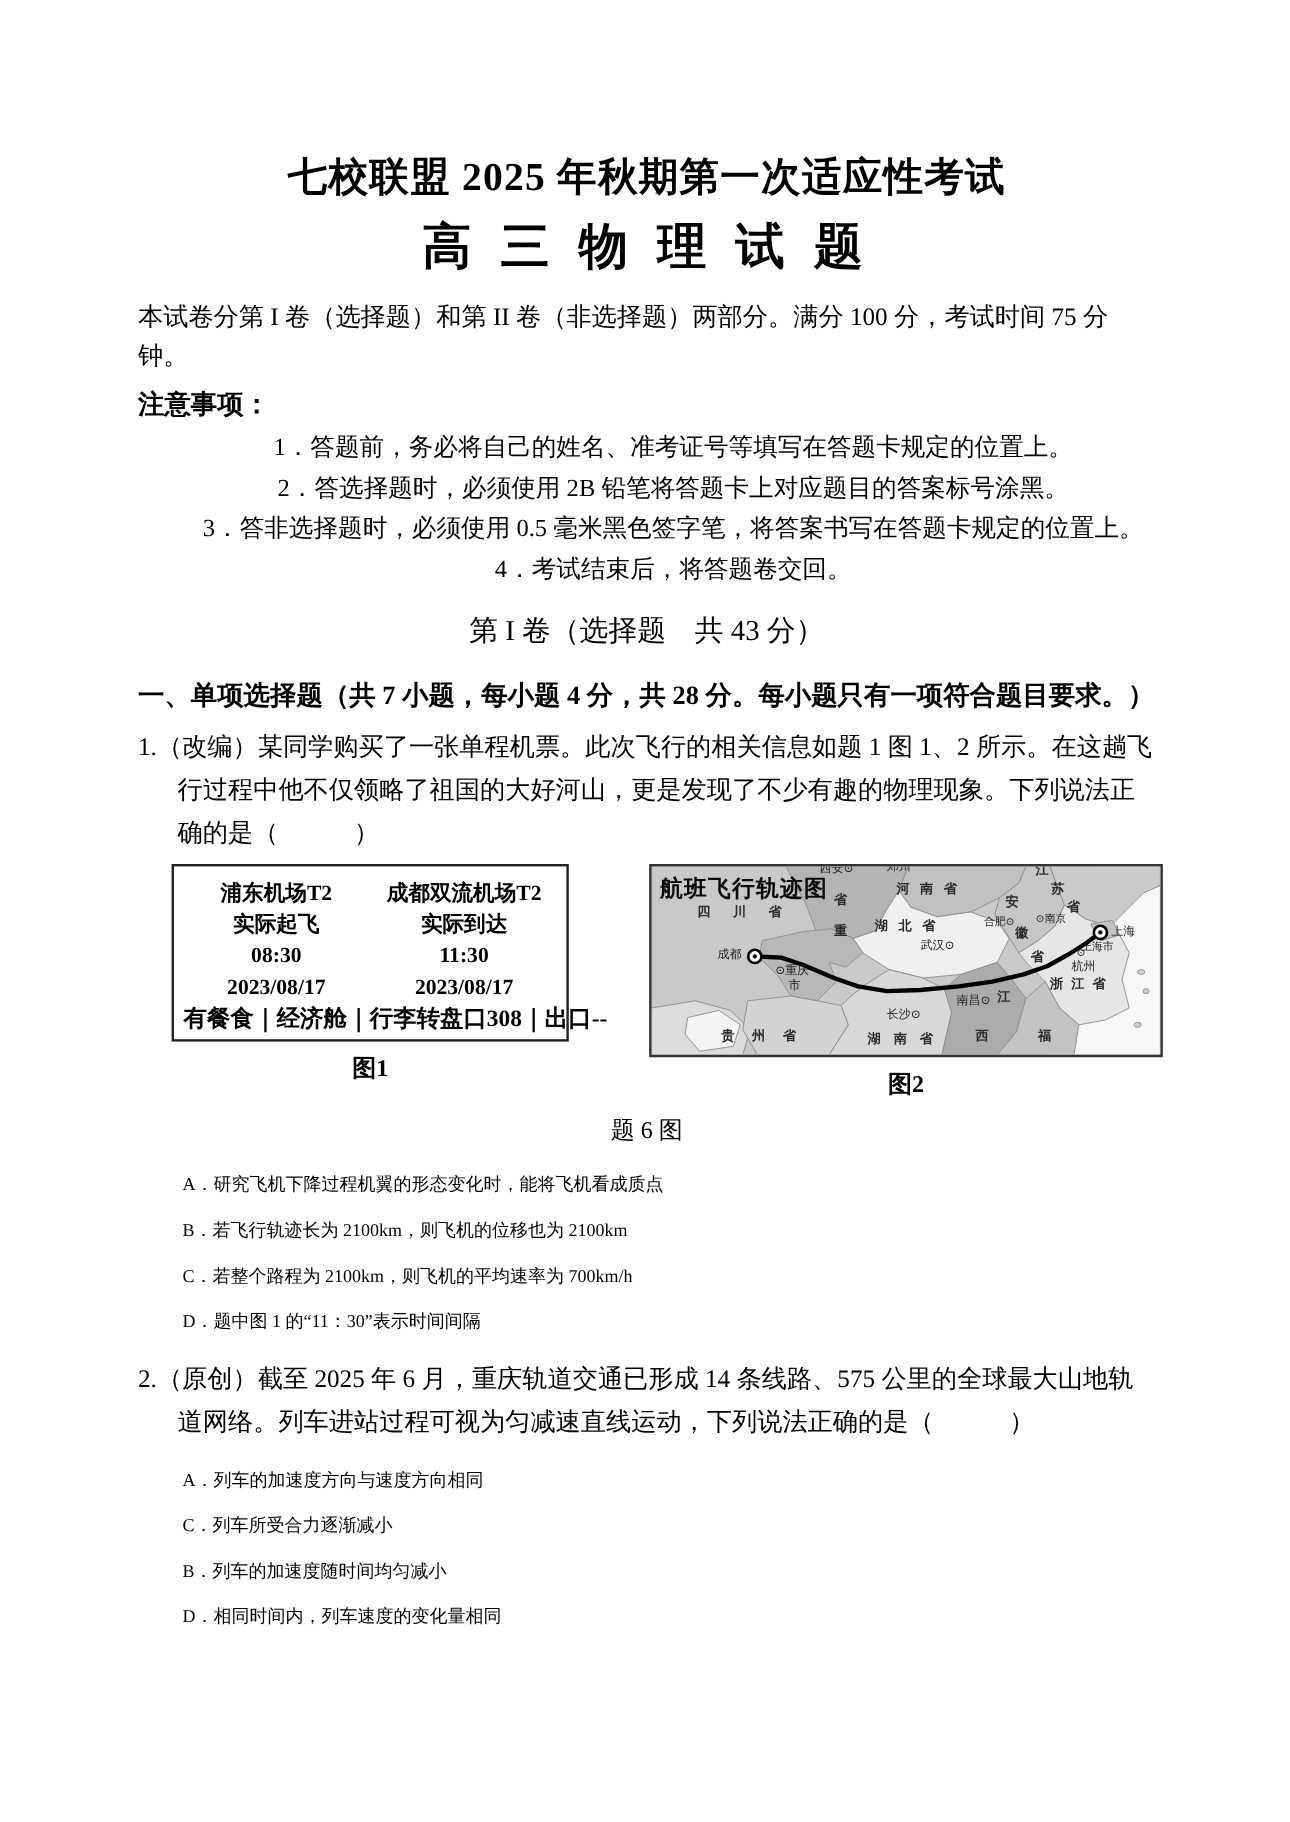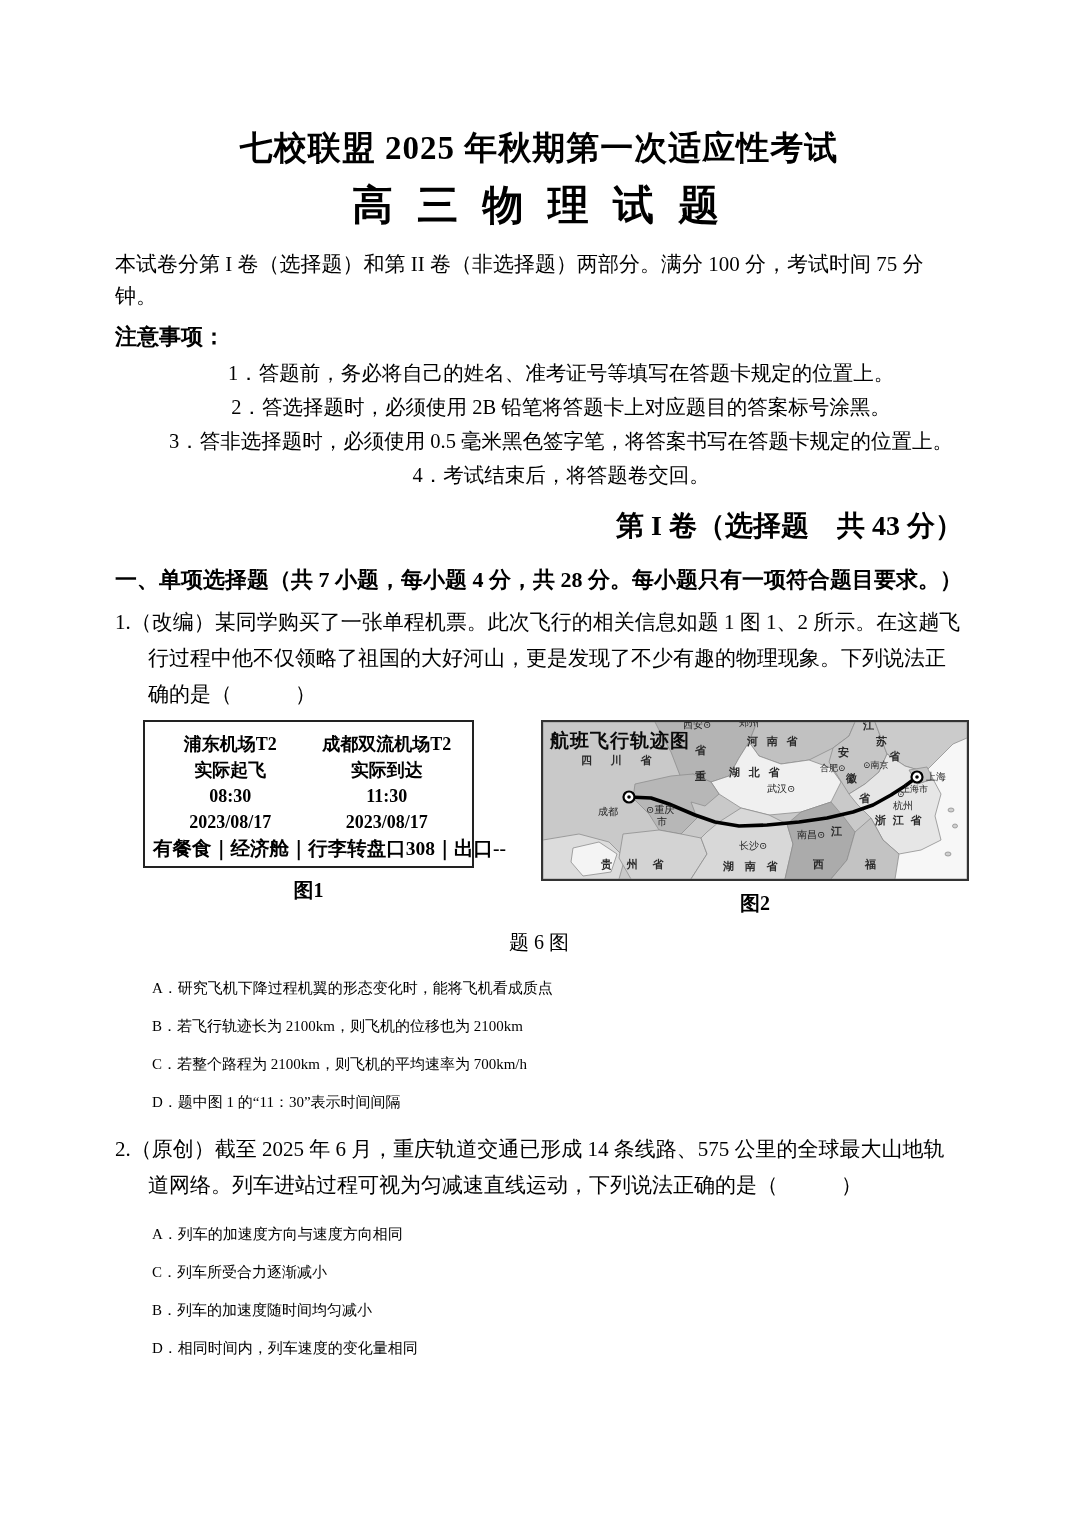--- a/index.html
+++ b/index.html
@@ -9,21 +9,21 @@
     overflow:hidden;
   }
   .content { position:absolute; left:115px; top:126px; width:848px; }
 
   .exam-title { margin:0; font-size:33px; font-weight:bold; text-align:center; line-height:44px; letter-spacing:1px; }
   .exam-subtitle { margin:8px 0 0; font-size:41px; font-weight:bold; text-align:center; line-height:54px; letter-spacing:7px; }
   .intro { margin:16px 0 0; font-size:21px; line-height:32px; }
   .notice-title { margin:8px 0 0; font-size:22px; font-weight:bold; line-height:34px; }
   .notices { list-style:none; margin:2px 0 0; padding:0 0 0 44px; font-size:20.5px;text-align:center; }
   .notices li { line-height:34px; }
-  .section-title { margin:14px 0 0; font-size:28px; font-weight:bold; text-align:right; line-height:40px; }
+  .section-title { margin:14px 0 0; font-size:24px; font-weight:normal; text-align:center; line-height:40px; }
   .part-title { margin:14px 0 0; font-size:22px; font-weight:bold; line-height:40px; padding-left:48px; text-indent:-48px; }
   .stem { margin:4px 0 0; font-size:21px; line-height:36px; padding-left:33px; text-indent:-33px; }
   .options { margin:12px 0 0 37px; font-size:15px; }
   .options > div { line-height:38px; }
 
   .figures { display:flex; align-items:flex-start; margin:8px 0 0 28px; }
   .fig-block { display:flex; flex-direction:column; }
   .fig-block.right { margin-left:67px; }
   .fig-caption { text-align:center; font-size:20px; font-weight:bold; margin-top:9px; }
   .group-caption { text-align:center; font-size:20px; margin-top:10px; line-height:30px; }
@@ -132,21 +132,21 @@
               <span class="map-label bold" style="left: 204px; top: 14px; font-size: 11px; letter-spacing: 3px;">河 南 省</span>
               <span class="map-label bold" style="left: 152px; top: 23px; font-size: 11px;">省</span>
               <span class="map-label bold" style="left: 333px; top: 14px; font-size: 11px;">苏</span>
               <span class="map-label bold" style="left: 346px; top: 29px; font-size: 11px;">省</span>
               <span class="map-label bold" style="left: 295px; top: 25px; font-size: 11px;">安</span>
               <span class="map-label" style="left: 277px; top: 42px; font-size: 9px;">合肥⊙</span>
               <span class="map-label" style="left: 320px; top: 39px; font-size: 9px;">⊙南京</span>
               <span class="map-label bold" style="left: 303px; top: 51px; font-size: 11px;">徽</span>
               <span class="map-label bold" style="left: 316px; top: 71px; font-size: 11px;">省</span>
               <span class="map-label bold" style="left: 38px; top: 33px; font-size: 11px; letter-spacing: 8px;">四 川 省</span>
-              <span class="map-label" style="left: 55px; top: 69px; font-size: 10px; margin-top: 16px;">成都</span>
+              <span class="map-label" style="left: 55px; top: 69px; font-size: 10px;">成都</span>
               <span class="map-label bold" style="left: 152px; top: 49px; font-size: 11px;">重</span>
               <span class="map-label bold" style="left: 186px; top: 45px; font-size: 11px; letter-spacing: 3px;">湖 北 省</span>
               <span class="map-label" style="left: 224px; top: 62px; font-size: 10px;">武汉⊙</span>
               <span class="map-label" style="left: 383px; top: 50px; font-size: 10px;">上海</span>
               <span class="map-label" style="left: 358px; top: 63px; font-size: 9px;">上海市</span>
               <span class="map-label" style="left: 354px; top: 68px; font-size: 9px;">⊙</span>
               <span class="map-label" style="left: 350px; top: 79px; font-size: 10px;">杭州</span>
               <span class="map-label bold" style="left: 332px; top: 93px; font-size: 11px; letter-spacing: 2px;">浙 江 省</span>
               <span class="map-label" style="left: 103px; top: 83px; font-size: 10px;">⊙重庆</span>
               <span class="map-label" style="left: 114px; top: 95px; font-size: 10px;">市</span>

